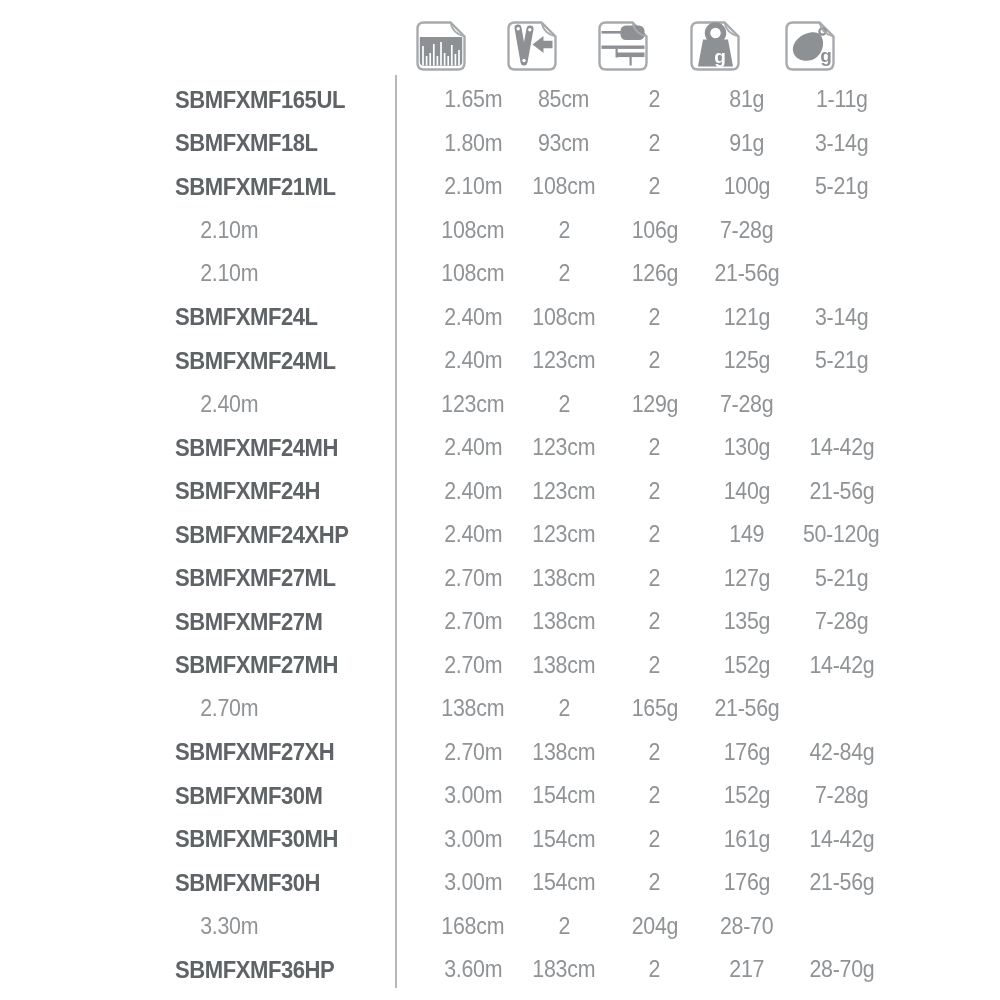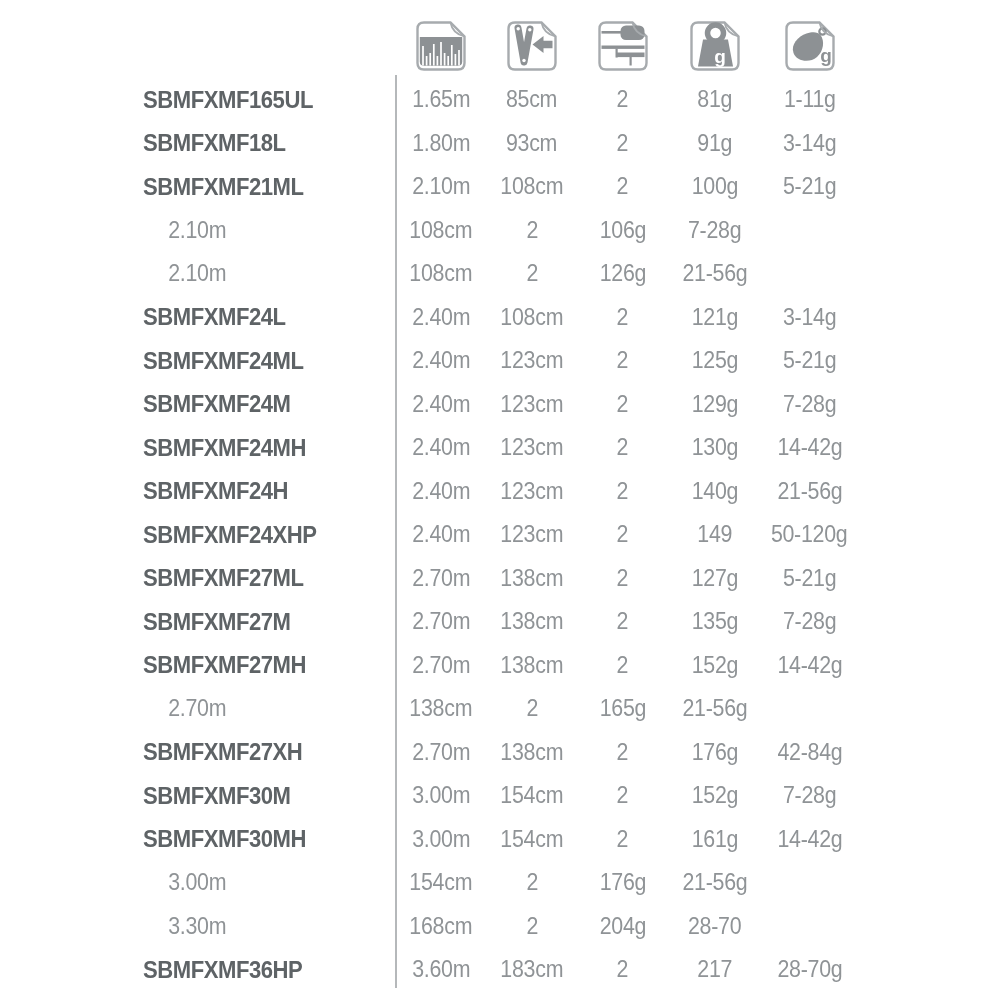--- a/index.html
+++ b/index.html
@@ -18,20 +18,21 @@
     padding-top:20px;
     height:52px;
   }
   .icon-cell{
     display:flex;justify-content:center;align-items:flex-start;
   }
   #table-body{margin-top:6px;}
   .row{
     height:43.5px;
     align-items:center;
+    padding-left:32px;
   }
   .cell{white-space:nowrap;overflow:visible;}
   .model-cell{
     padding-left:143px;
     text-align:left;
     font-size:24px;
     font-weight:bold;
     letter-spacing:-0.5px;
     color:#5e6366;
   }
@@ -192,21 +193,20 @@
   <div class="grid row">
     <div class="cell model-cell"><span>SBMFXMF24ML</span></div>
     <div class="cell val"><span>2.40m</span></div>
     <div class="cell val"><span>123cm</span></div>
     <div class="cell val"><span>2</span></div>
     <div class="cell val"><span>125g</span></div>
     <div class="cell val"><span>5-21g</span></div>
   </div>
 
   <div class="grid row">
-    <div class="cell model-cell"><span>SBMFXMF24M</span></div>
     <div class="cell val"><span>2.40m</span></div>
     <div class="cell val"><span>123cm</span></div>
     <div class="cell val"><span>2</span></div>
     <div class="cell val"><span>129g</span></div>
     <div class="cell val"><span>7-28g</span></div>
   </div>
 
   <div class="grid row">
     <div class="cell model-cell"><span>SBMFXMF24MH</span></div>
     <div class="cell val"><span>2.40m</span></div>
@@ -290,20 +290,21 @@
   <div class="grid row">
     <div class="cell model-cell"><span>SBMFXMF30MH</span></div>
     <div class="cell val"><span>3.00m</span></div>
     <div class="cell val"><span>154cm</span></div>
     <div class="cell val"><span>2</span></div>
     <div class="cell val"><span>161g</span></div>
     <div class="cell val"><span>14-42g</span></div>
   </div>
 
   <div class="grid row">
+    <div class="cell model-cell"><span>SBMFXMF30H</span></div>
     <div class="cell val"><span>3.00m</span></div>
     <div class="cell val"><span>154cm</span></div>
     <div class="cell val"><span>2</span></div>
     <div class="cell val"><span>176g</span></div>
     <div class="cell val"><span>21-56g</span></div>
   </div>
 
   <div class="grid row">
     <div class="cell val"><span>3.30m</span></div>
     <div class="cell val"><span>168cm</span></div>

